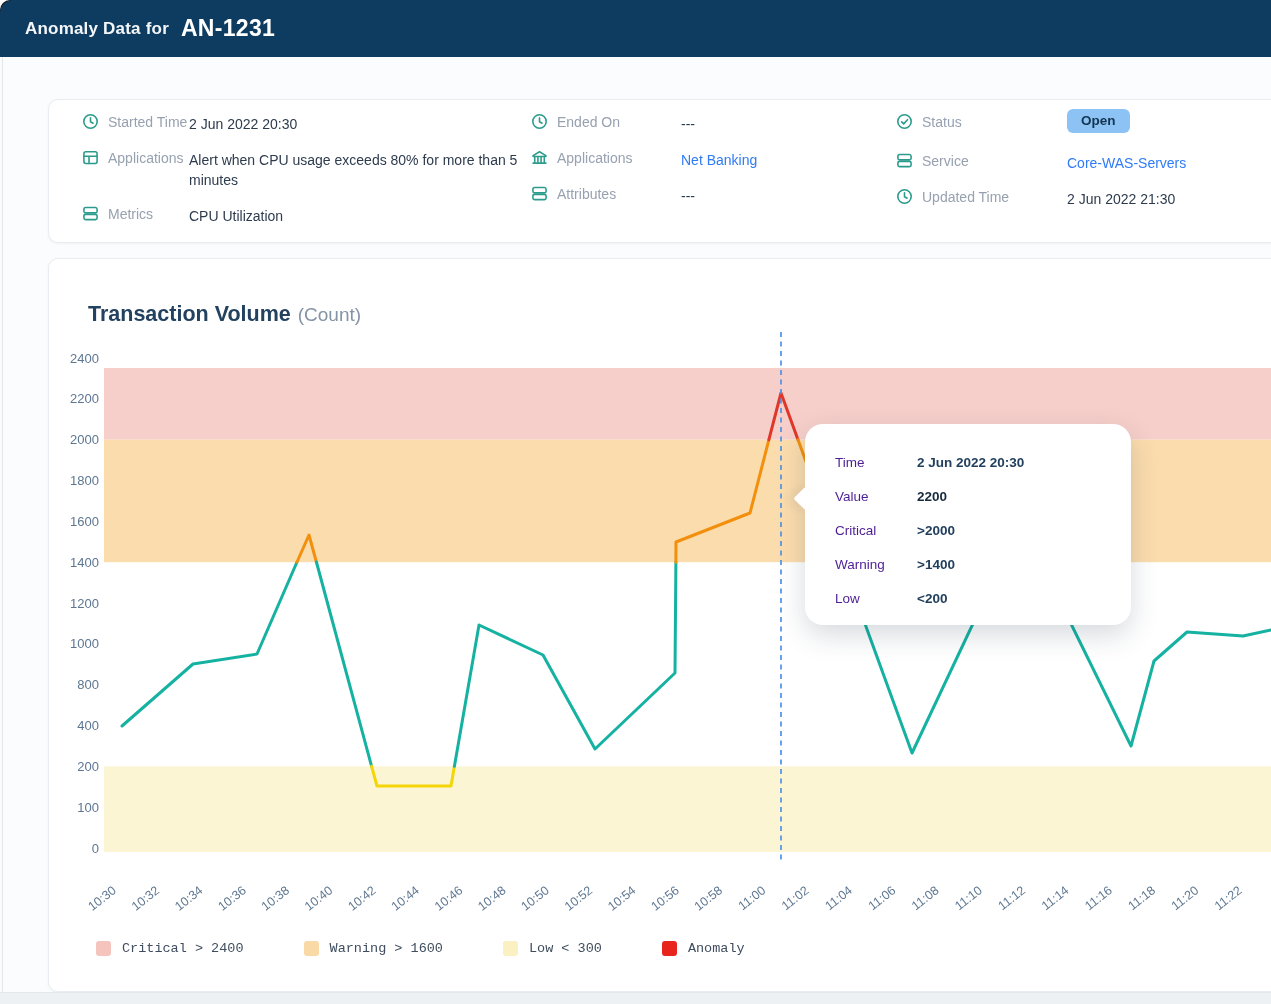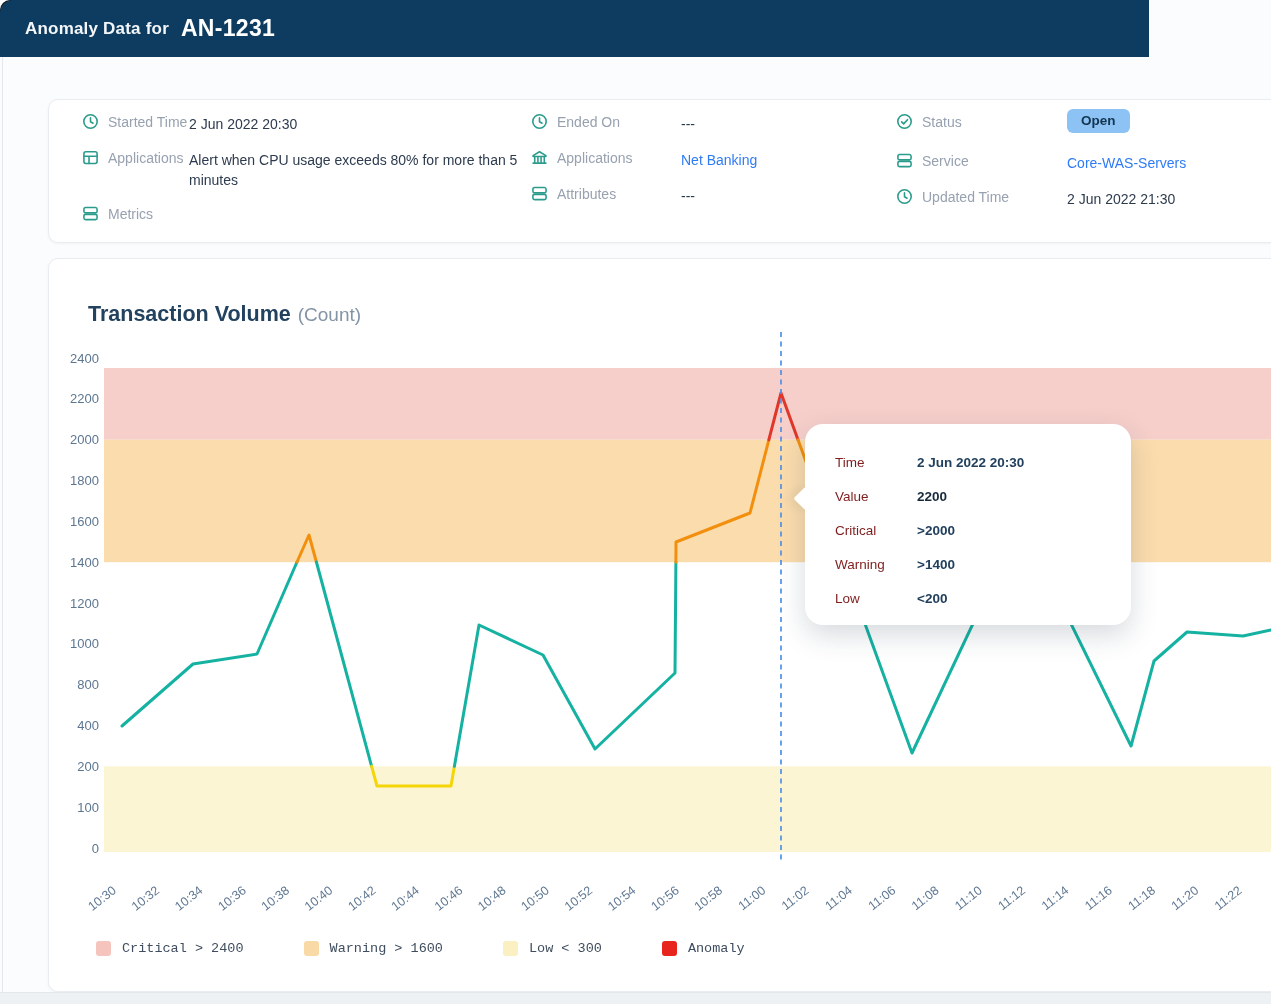--- a/index.html
+++ b/index.html
@@ -3,21 +3,21 @@
 <meta charset="utf-8">
 <style>
   html,body{margin:0;padding:0;}
   body{
     position:relative;width:1271px;height:1004px;overflow:hidden;
     background:#fbfcfd;font-family:"Liberation Sans","DejaVu Sans",sans-serif;
     -webkit-font-smoothing:antialiased;
   }
   #corner-back{position:absolute;left:0;top:0;width:26px;height:30px;background:#161616;border-top-left-radius:10px;}
   #app-header{
-    position:absolute;left:0;top:0;width:1149px;height:57px;background:#0e3c61;
+    position:absolute;left:0;top:0;width:1271px;height:57px;background:#0e3c61;
     border-top-left-radius:13px;display:flex;align-items:center;padding-left:25px;box-sizing:border-box;
   }
   #app-header .t{color:#f4f7fa;font-size:17px;font-weight:600;letter-spacing:.2px;}
   #app-header .id{color:#ffffff;font-size:23px;font-weight:700;margin-left:12px;letter-spacing:.3px;}
   #win-edge{position:absolute;left:2px;top:57px;bottom:0;width:1px;background:#e4e8ec;}
   .card{
     position:absolute;background:#ffffff;border:1px solid #e9edf1;border-radius:10px;
     box-shadow:0 1px 3px rgba(25,50,75,.05);box-sizing:border-box;
   }
   #details-card{left:48px;top:99px;width:1262px;height:144px;}
@@ -54,21 +54,21 @@
   #tooltip{
     position:absolute;left:805px;top:424px;width:326px;height:201px;background:#ffffff;
     border-radius:18px;box-shadow:0 10px 28px rgba(30,50,70,.18);z-index:3;
     padding:21px 0 0 30px;box-sizing:border-box;
   }
   #tooltip .caret{
     position:absolute;left:-8px;top:66px;width:17px;height:17px;background:#ffffff;
     transform:rotate(45deg);border-radius:2px;box-shadow:-4px 4px 10px rgba(30,50,70,.07);
   }
   .tt-row{display:grid;grid-template-columns:82px 1fr;height:34px;align-items:center;font-size:13.5px;}
-  .tt-label{color:#7f1d1d;}
+  .tt-label{color:#4c1d95;}
   .tt-value{color:#22405e;font-weight:600;}
   .tt-value.bold{color:#17293c;font-weight:700;}
 
   
   #legend{position:absolute;left:96px;top:941px;display:flex;align-items:center;z-index:2;font-family:Liberation Mono, monospace;}
   .legend-item{display:flex;align-items:center;margin-right:60px;cursor:pointer;}
   .legend-item .swatch{width:15px;height:15px;border-radius:3px;margin-right:11px;flex:0 0 auto;}
   .legend-item .ll{font-size:13.5px;color:#3f4d5e;}
 </style>
 </head>
@@ -110,20 +110,21 @@
       <div class="field">
         <div class="fl">
           <span class="icon">
             <svg viewBox="0 0 16 16" fill="none" stroke="currentColor" stroke-width="1.5" stroke-linecap="round" stroke-linejoin="round">
               <rect x="1.8" y="2.4" width="12.4" height="5" rx="1.6"></rect>
               <rect x="1.8" y="8.8" width="12.4" height="5" rx="1.6"></rect>
             </svg>
           </span>
           <span>Metrics</span>
         </div>
+        <div class="fv">CPU Utilization</div>
       </div>
     </div>
   <div class="details-col" id="col-1">
       <div class="field">
         <div class="fl">
           <span class="icon">
             <svg viewBox="0 0 16 16" fill="none" stroke="currentColor" stroke-width="1.5" stroke-linecap="round" stroke-linejoin="round">
               <circle cx="8" cy="8" r="6.3"></circle>
               <path d="M8 4.6V8.2L10.4 9.6"></path>
             </svg>

